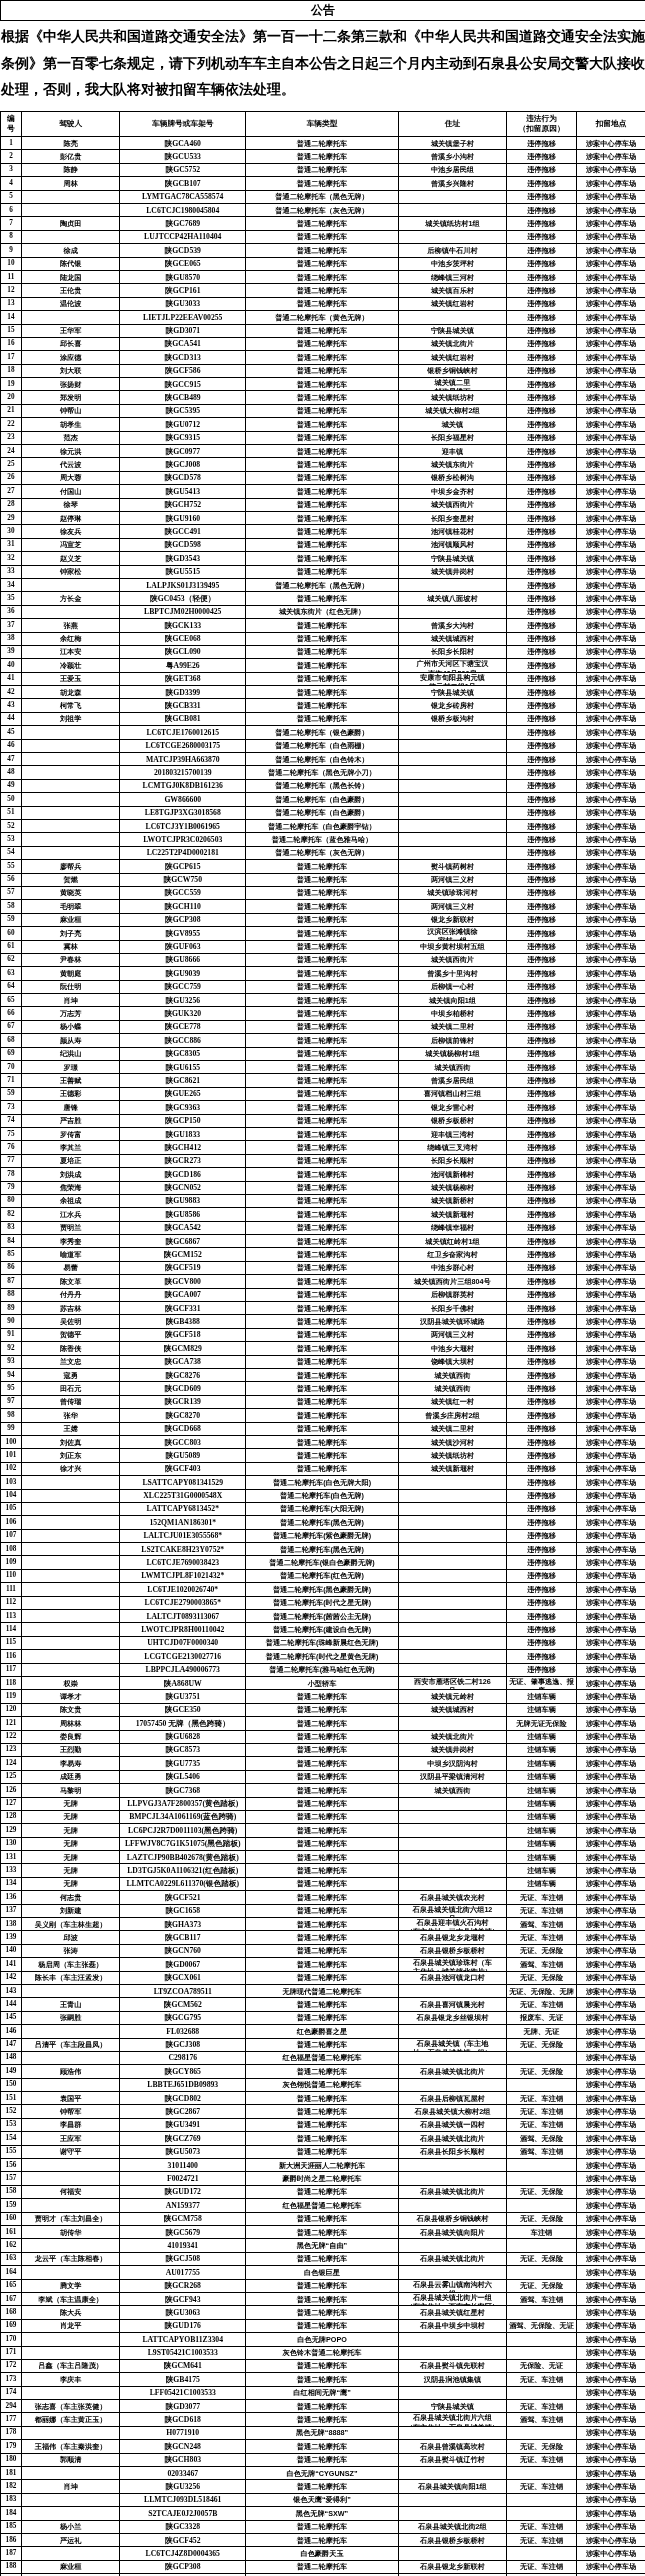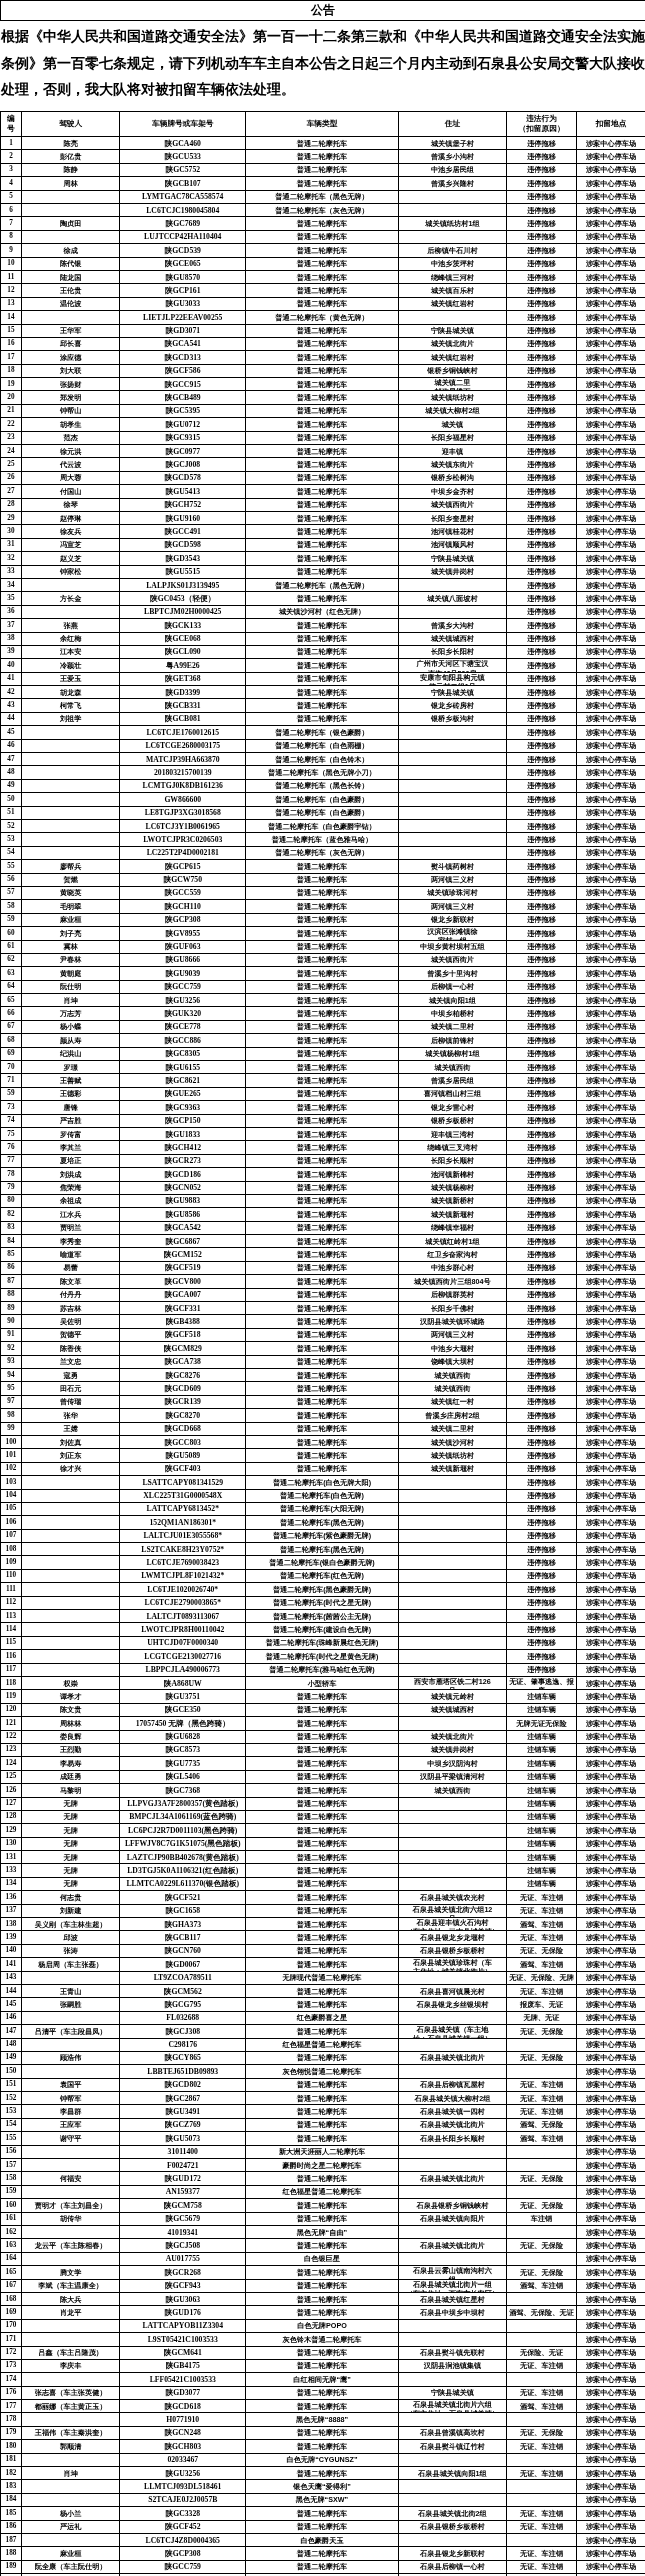--- a/index.html
+++ b/index.html
@@ -854,21 +854,21 @@
           <td class="c0">
             <div class="cw">36</div>
           </td>
           <td class="c1">
             <div class="cw"></div>
           </td>
           <td class="c2">
             <div class="cw">LBPTCJM02H0000425</div>
           </td>
           <td class="c3">
-            <div class="cw">城关镇沙河村（红色无牌）</div>
+            <div class="cw">城关镇东街片（红色无牌）</div>
           </td>
           <td class="c4">
             <div class="cw"></div>
           </td>
           <td class="c5">
             <div class="cw">违停拖移</div>
           </td>
           <td class="c6">
             <div class="cw">涉案中心停车场</div>
           </td>
@@ -3199,20 +3199,43 @@
           </td>
           <td class="c5">
             <div class="cw">酒驾、车注销</div>
           </td>
           <td class="c6">
             <div class="cw">涉案中心停车场</div>
           </td>
         </tr>
         <tr>
           <td class="c0">
+            <div class="cw">142</div>
+          </td>
+          <td class="c1">
+            <div class="cw">陈长丰（车主汪孟发）</div>
+          </td>
+          <td class="c2">
+            <div class="cw">陕GCX061</div>
+          </td>
+          <td class="c3">
+            <div class="cw">普通二轮摩托车</div>
+          </td>
+          <td class="c4">
+            <div class="cw">石泉县池河镇龙口村</div>
+          </td>
+          <td class="c5">
+            <div class="cw">无证、无保险</div>
+          </td>
+          <td class="c6">
+            <div class="cw">涉案中心停车场</div>
+          </td>
+        </tr>
+        <tr>
+          <td class="c0">
             <div class="cw">143</div>
           </td>
           <td class="c1">
             <div class="cw"></div>
           </td>
           <td class="c2">
             <div class="cw">LT9ZCOA789511</div>
           </td>
           <td class="c3">
             <div class="cw">无牌现代普通二轮摩托车</div>
@@ -3915,21 +3938,21 @@
           </td>
           <td class="c5">
             <div class="cw"></div>
           </td>
           <td class="c6">
             <div class="cw">涉案中心停车场</div>
           </td>
         </tr>
         <tr>
           <td class="c0">
-            <div class="cw">176</div>
+            <div class="cw">294</div>
           </td>
           <td class="c1">
             <div class="cw">张志喜（车主张英健）</div>
           </td>
           <td class="c2">
             <div class="cw">陕GD3077</div>
           </td>
           <td class="c3">
             <div class="cw">普通二轮摩托车</div>
           </td>

